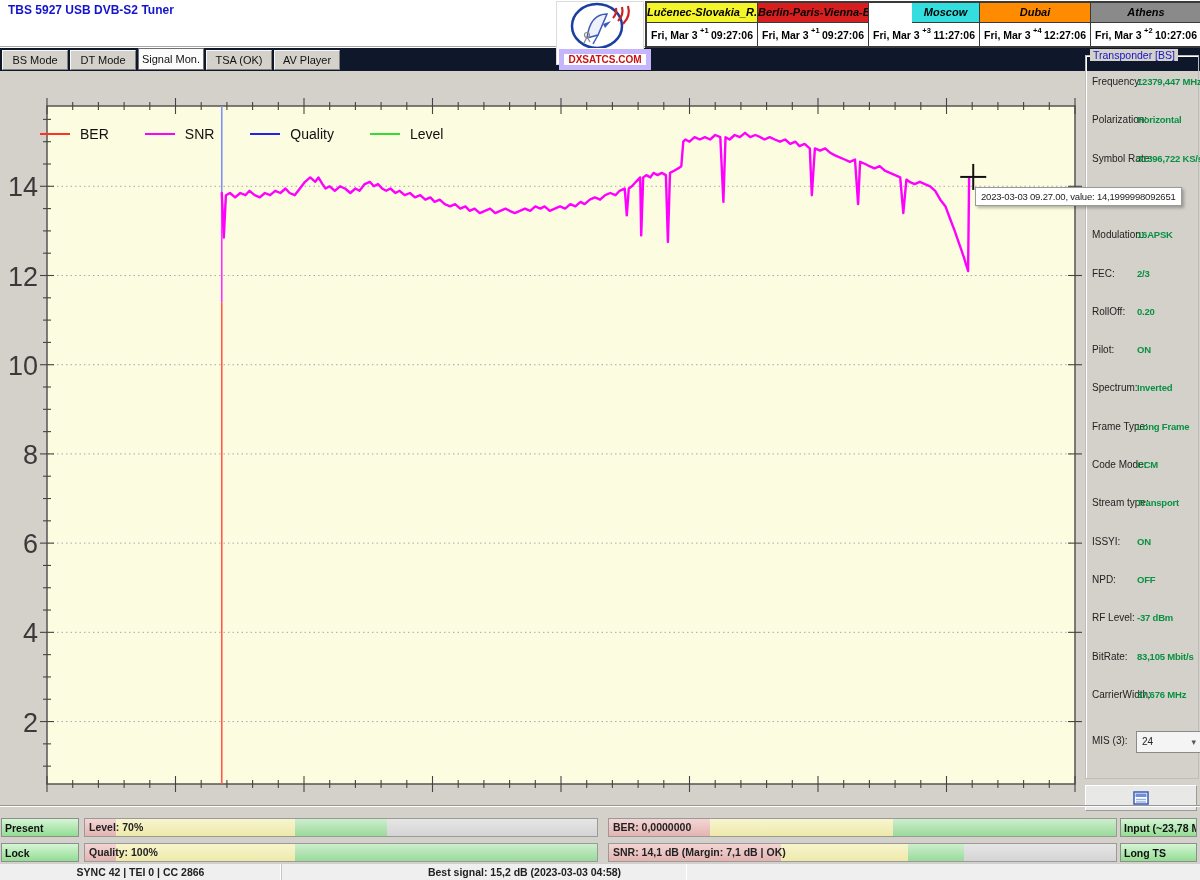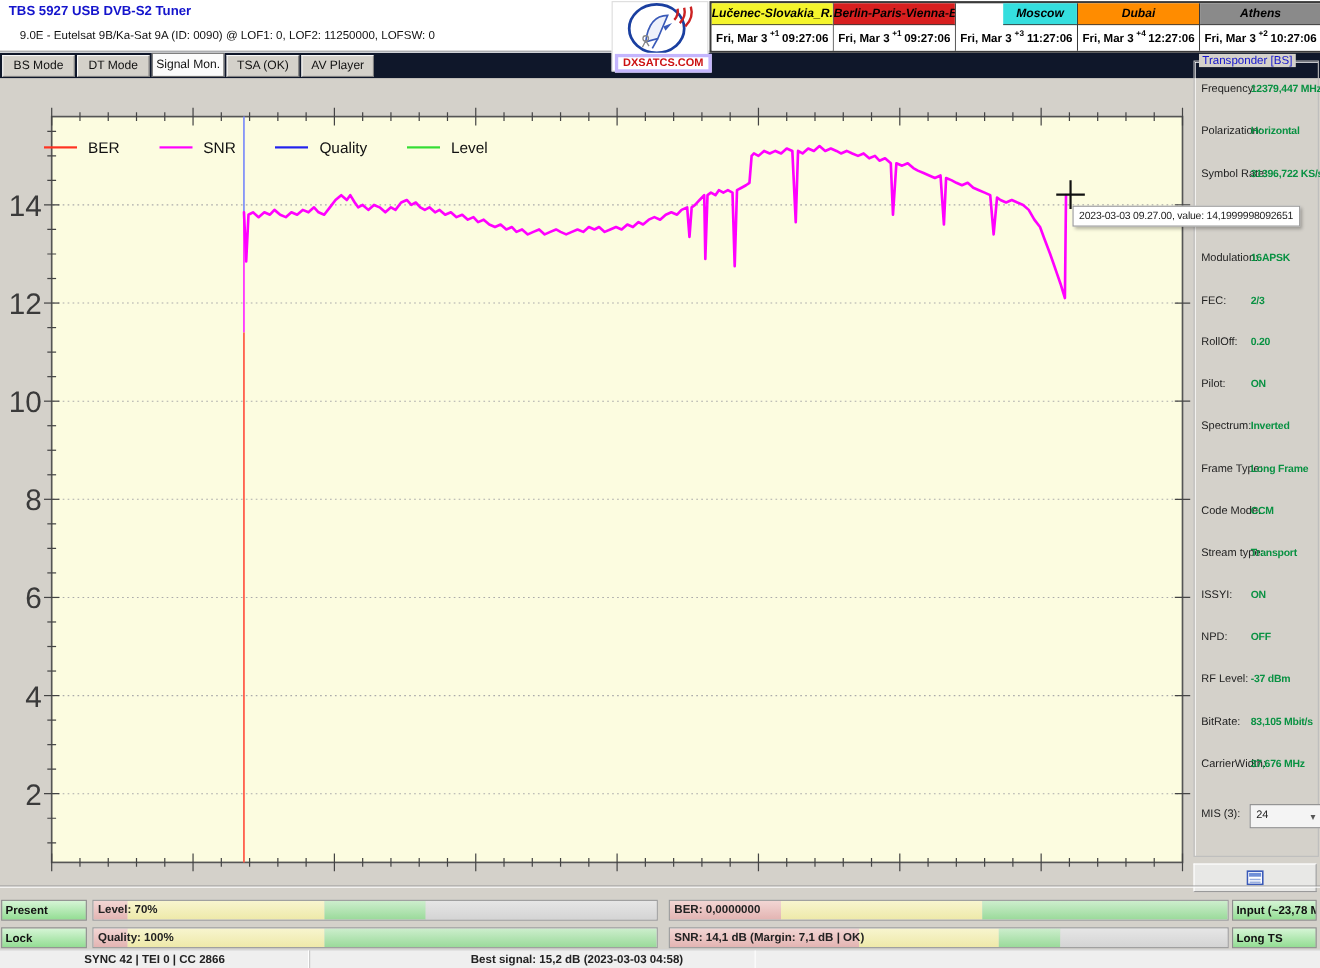--- a/index.html
+++ b/index.html
@@ -10,21 +10,21 @@
   
   .header{position:absolute;left:0;top:0;width:1200px;height:46px;background:#ffffff;
           border-bottom:1px solid #a8a8a8;}
   .title{position:absolute;left:8px;top:3px;font-size:12px;font-weight:bold;color:#1414cc;}
   .subtitle{position:absolute;left:18px;top:26px;font-size:10.5px;color:#111;}
 
   
   .logo{position:absolute;left:556px;top:1px;width:86px;height:62px;background:#fff;z-index:12;
         border:1px solid #dcdcdc;}
   .logo-text{position:absolute;left:2px;top:47px;width:80px;text-align:center;font-size:10px;
-        font-weight:bold;color:#cc1111;border:3px solid #c4b5fd;background:#fff;padding:0 1px;}
+        font-weight:bold;color:#cc1111;border:5px solid #c4b5fd;background:#fff;padding:0 1px;}
 
   
   .clocks{position:absolute;left:645px;top:1px;width:554px;height:43px;display:flex;
           border:2px solid #3a3a3a;background:#fff;z-index:11;}
   .clock{flex:1 1 0;display:flex;flex-direction:column;border-right:1px solid #3a3a3a;min-width:0;}
   .clock:last-child{border-right:none;}
   .clock-name{height:19px;line-height:19px;text-align:center;font-size:11px;font-weight:bold;
           font-style:italic;color:#000;border-bottom:1px solid #3a3a3a;white-space:nowrap;overflow:hidden;}
   .clock-time{flex:1;display:flex;align-items:center;justify-content:space-between;background:#fff;
           padding:0 4px;font-size:10.5px;font-weight:bold;color:#000;white-space:nowrap;}
@@ -97,21 +97,20 @@
   .sb-2{width:282px;}
   .sb-3{width:405px;border-right:none;padding-left:80px;}
 </style>
 </head>
 <body>
 
 <div id="app">
 
   <div class="header">
     <div class="title">TBS 5927 USB DVB-S2 Tuner</div>
-    <div class="subtitle">9.0E - Eutelsat 9B/Ka-Sat 9A (ID: 0090) @ LOF1: 0, LOF2: 11250000, LOFSW: 0</div>
   </div>
 
   <div class="logo">
     <svg width="84" height="46" viewBox="0 0 84 46">
       <ellipse cx="40" cy="24" rx="25" ry="22" fill="#ffffff" stroke="#1a3fa0" stroke-width="2.5"></ellipse>
       <path d="M30,36 Q33,12 50,12 L41,33 Z" fill="#eef1fb" stroke="#3a5ab8" stroke-width="1.5"></path>
       <line x1="41" y1="33" x2="36" y2="42" stroke="#3a5ab8" stroke-width="1.5"></line>
       <circle cx="30" cy="33" r="2.5" fill="none" stroke="#888" stroke-width="1.2"></circle>
       <path d="M30,35 l-3,6 M30,35 l3,5" stroke="#888" stroke-width="1.2" fill="none"></path>
       <path d="M56,16 q4,-4 3,-10" stroke="#cc2222" stroke-width="2.2" fill="none"></path>

